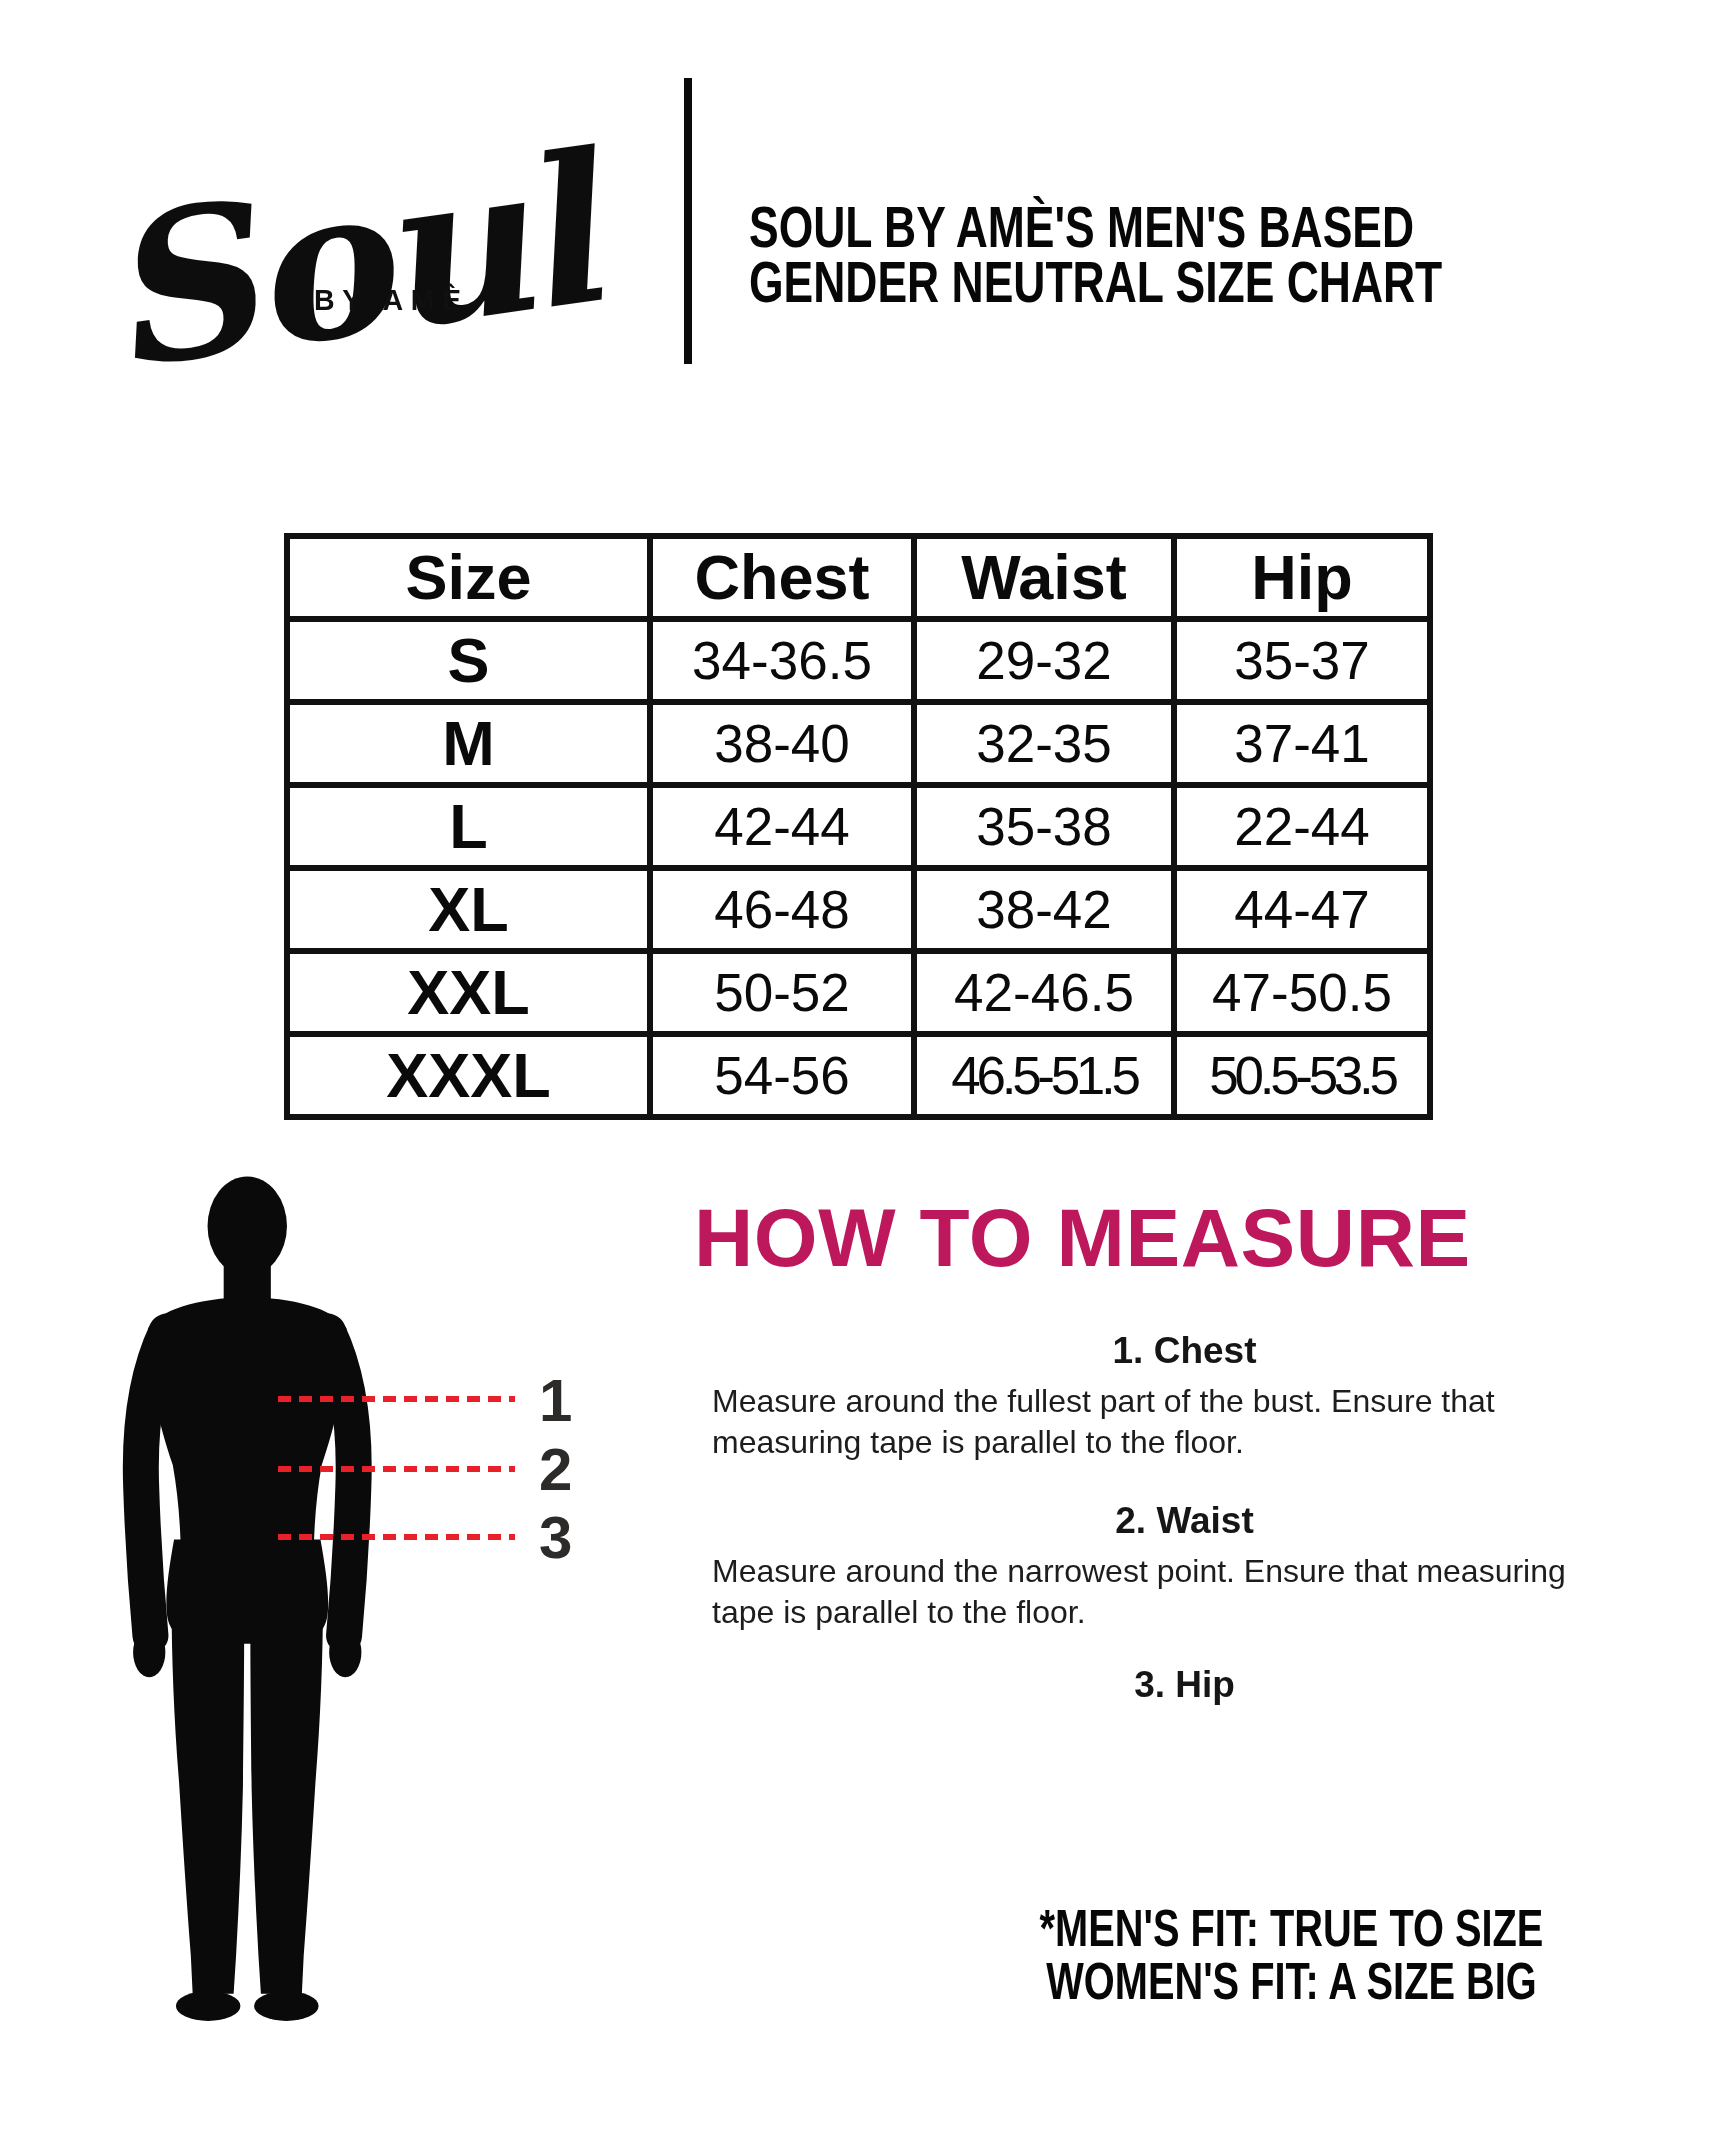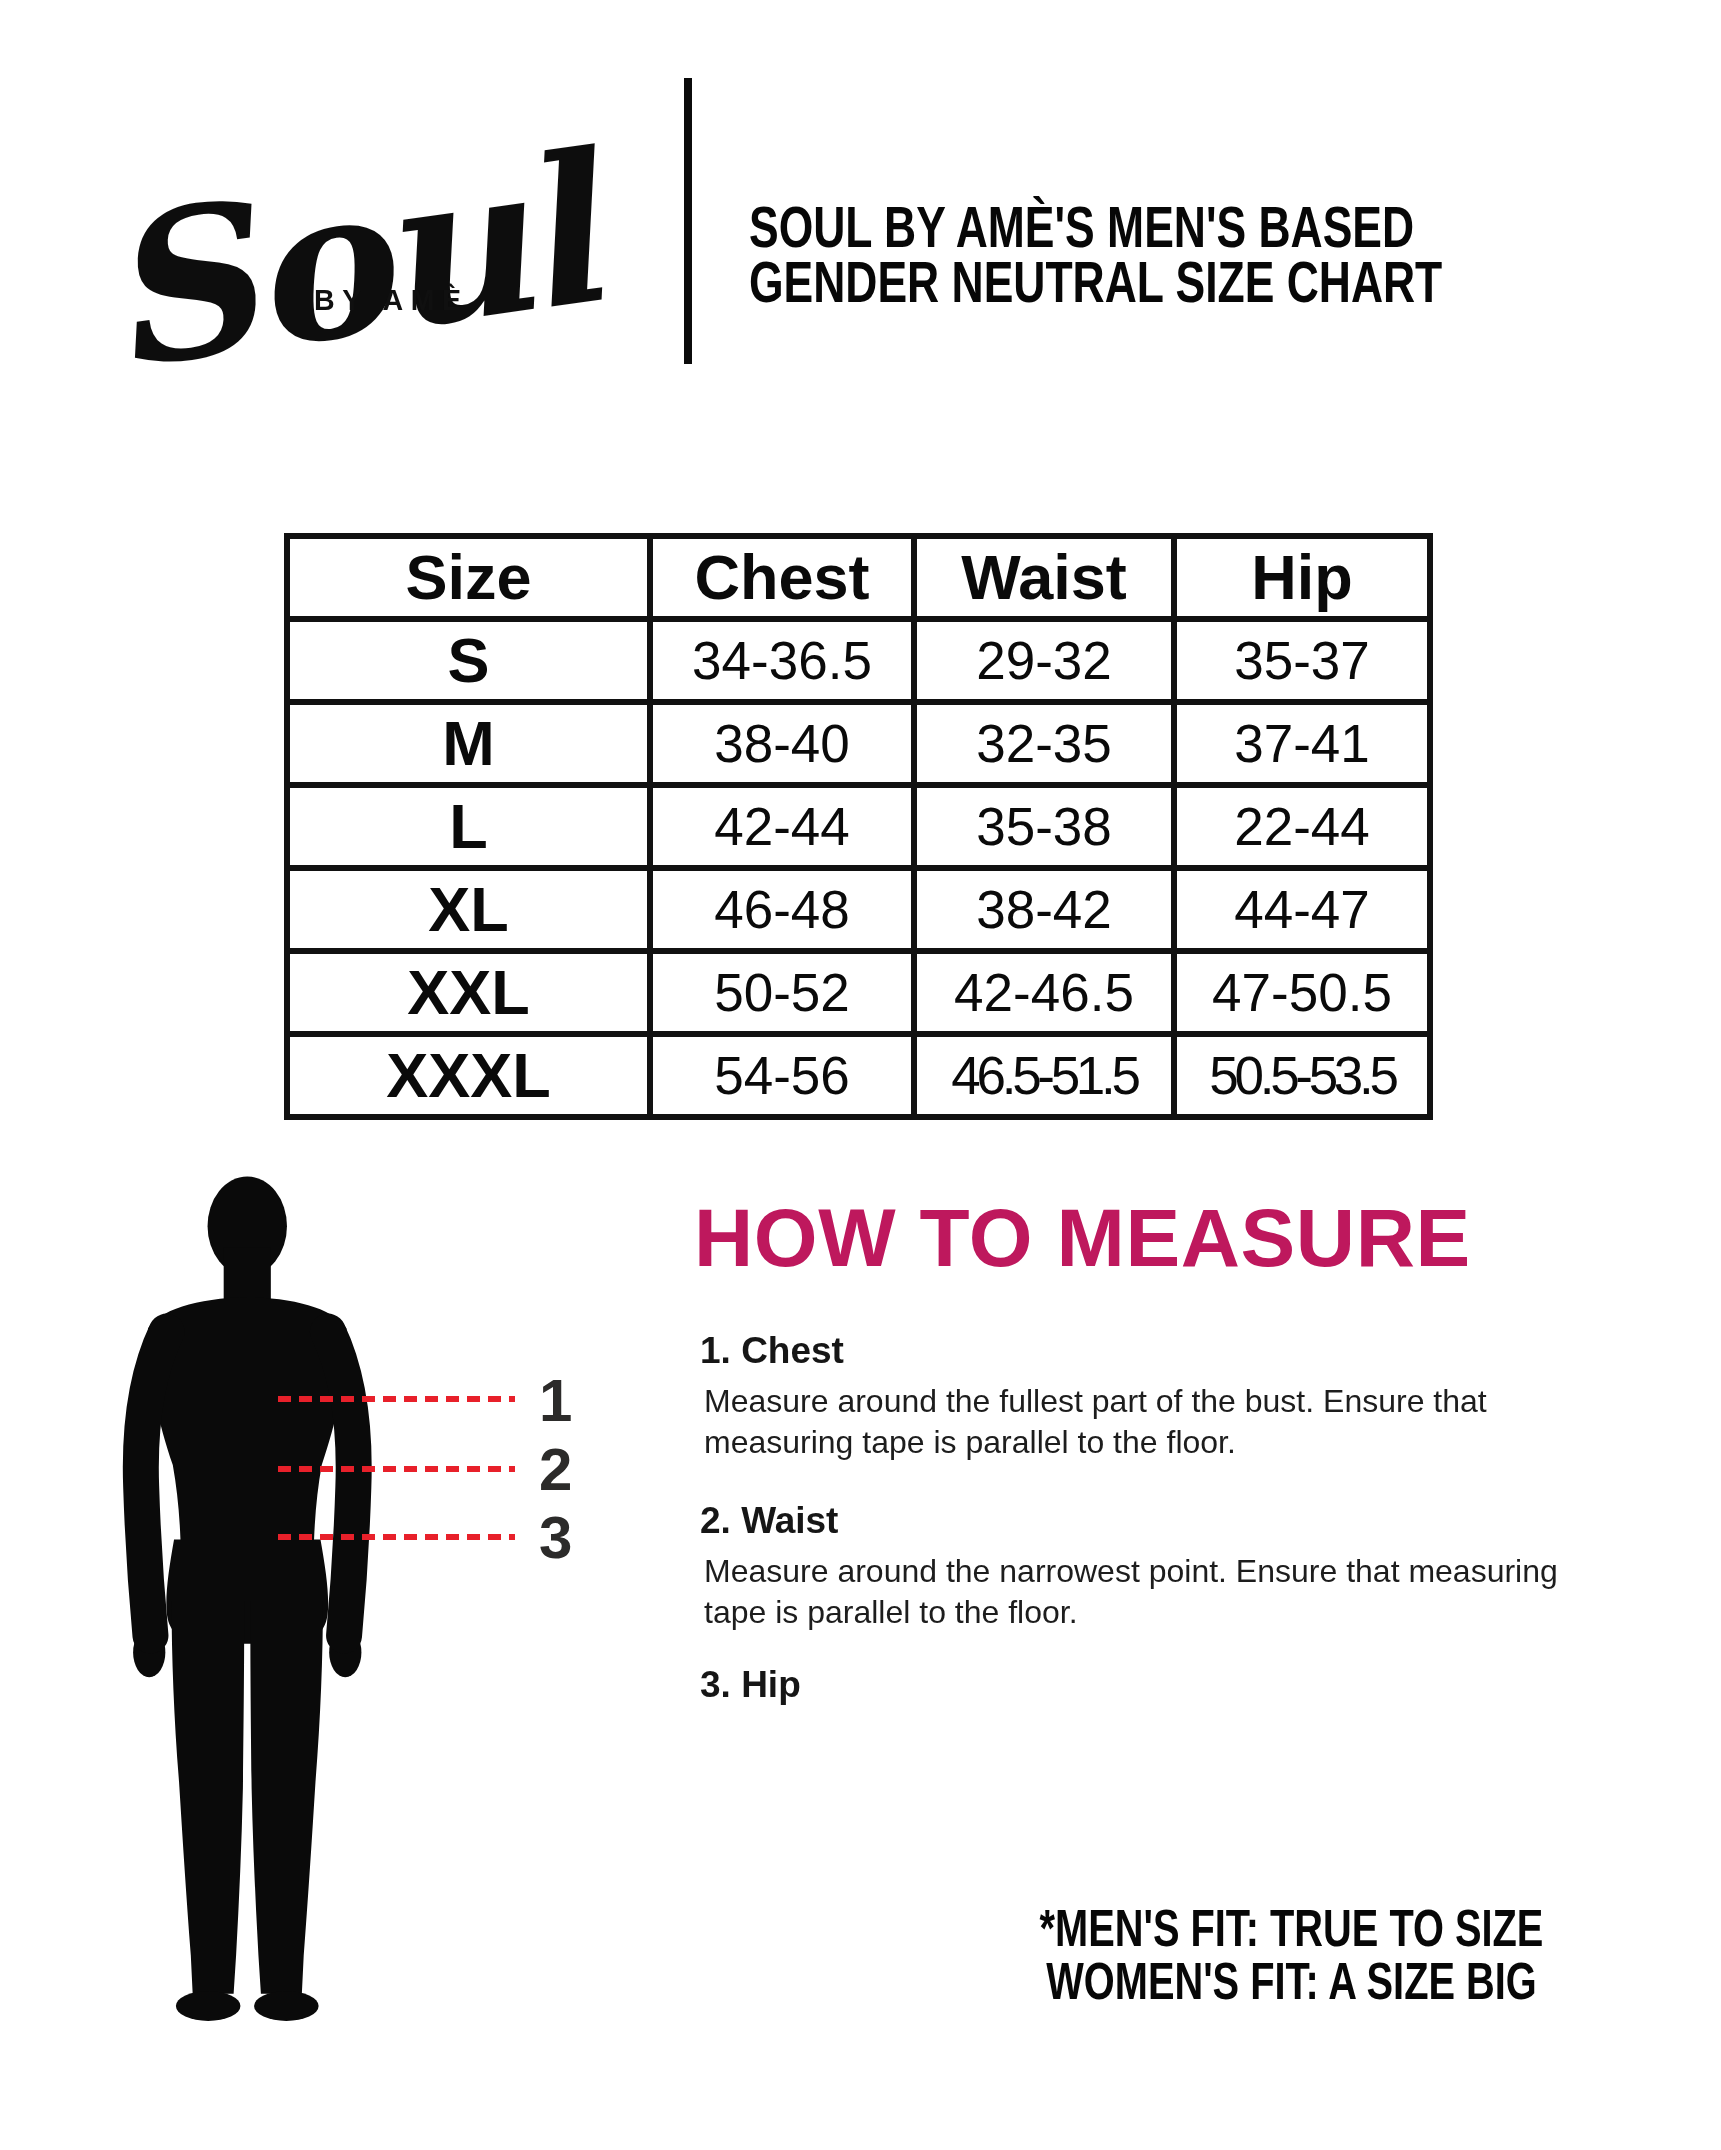--- a/index.html
+++ b/index.html
@@ -119,28 +119,29 @@
   .measure-section{position:absolute;left:700px;width:969px;}
   #section-chest{top:1332px;}
   #section-waist{top:1502px;}
   #section-hip{top:1666px;}
   .section-title{
     font-size:37px;
     font-weight:bold;
     color:#161616;
     line-height:1;
     margin:0 0 12.4px 0;
+    text-align:center;
   }
   .section-body{
     font-size:32px;
     font-weight:normal;
     color:#1d1d1d;
     line-height:41px;
     white-space:pre-line;
-    margin:4px;
+    margin:12px;
   }
   
   .fit-note{
     position:absolute;
     left:826px; top:1902px;
     width:931px;
     text-align:center;
     font-size:51px;
     font-weight:bold;
     line-height:53px;

